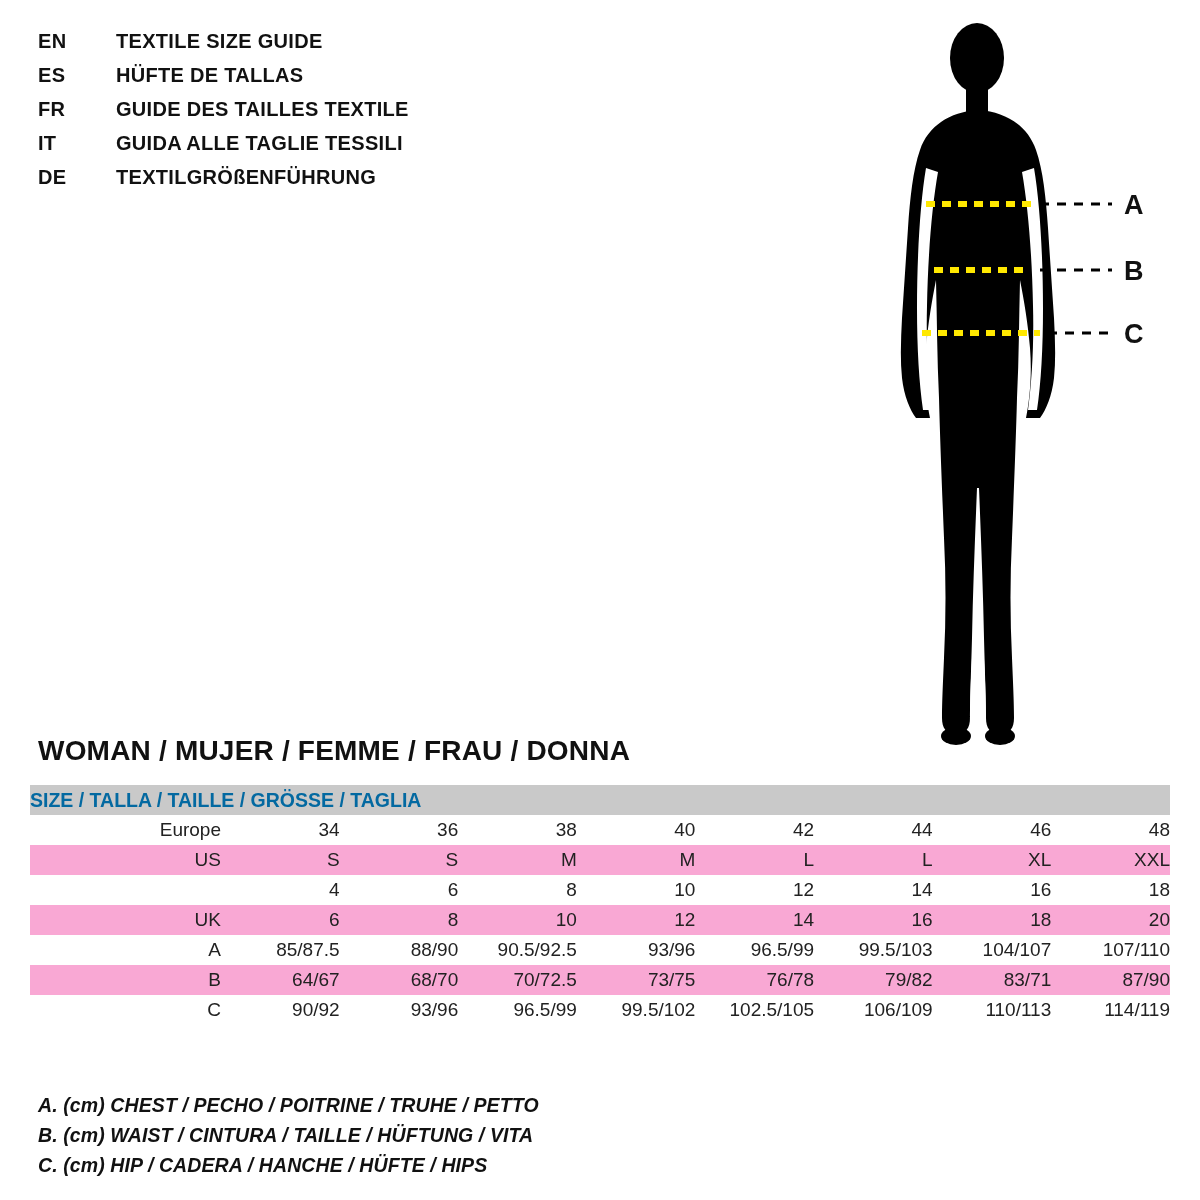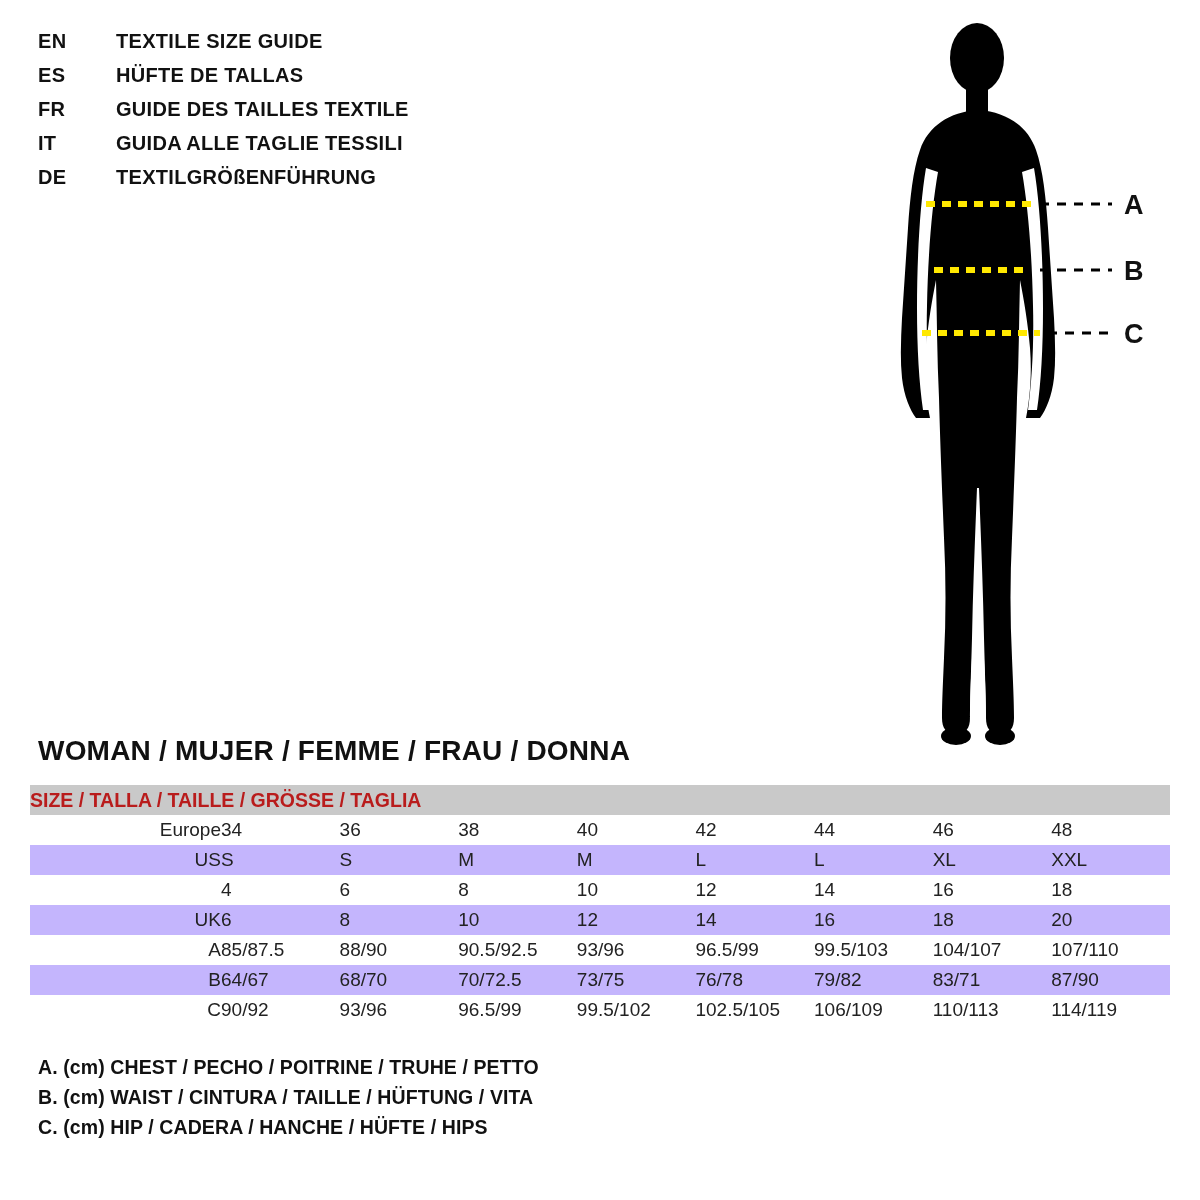--- a/index.html
+++ b/index.html
@@ -81,48 +81,49 @@
     height: 30px;
     vertical-align: middle;
   }
   .row-head {
     background: #c9c9c9;
   }
   .row-head td {
     font-weight: bold;
     font-size: 19.5px;
     padding-left: 10px;
-    color: #b91c1c;
+    color: #0369a1;
     height: 30px;
   }
   .row-alt {
-    background: #c4b5fd;
+    background: #f9a8d4;
   }
   .row-plain {
     background: #ffffff;
   }
   td.label-cell {
     width: 190px;
     padding-left: 10px;
     text-align: right;
     white-space: nowrap;
   }
   td.val-cell {
     width: 118px;
-    text-align: left;
+    text-align: right;
     white-space: nowrap;
     margin-top: 20px;
   }
 
   
   .footnotes {
     position: absolute;
-    top: 1052px;
+    top: 1090px;
     left: 38px;
     width: 800px;
+    font-style: italic;
   }
   .footnote {
     font-size: 19.5px;
     font-weight: bold;
     line-height: 30px;
     color: #111111;
     letter-spacing: 0.1px;
   }
 </style>
 </head>

